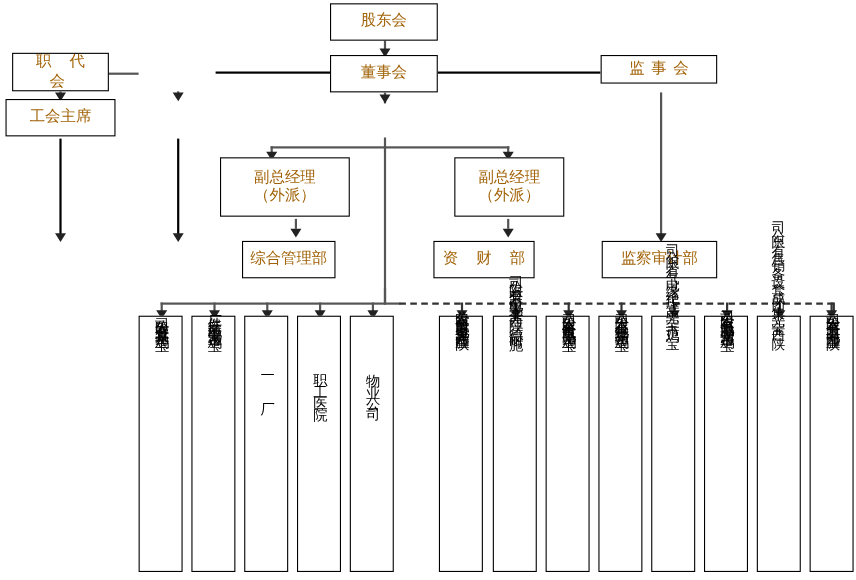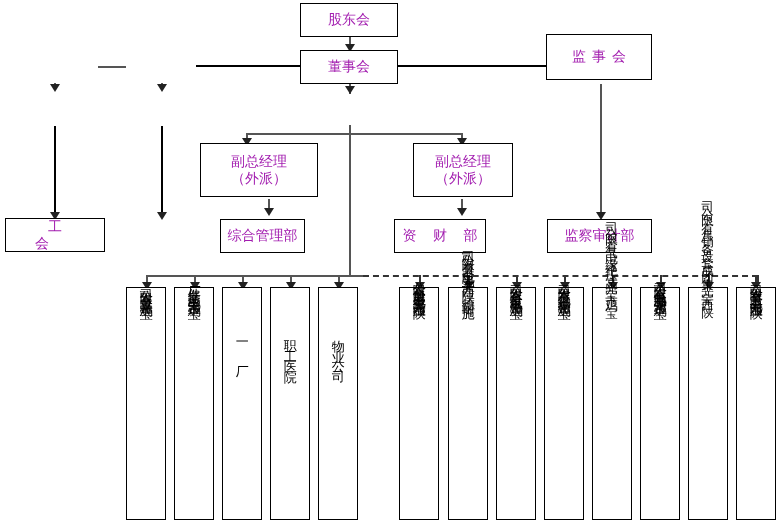--- a/index.html
+++ b/index.html
@@ -14,21 +14,21 @@
   
   .box{
     position:absolute;
     box-sizing:border-box;
     border:1.5px solid #000000;
     background:#ffffff;
     display:flex;
     align-items:center;
     justify-content:center;
     text-align:center;
-    color:#a21caf;
+    color:#a16207;
     font-size:14px;
     line-height:1.25;
     letter-spacing:0px;
     white-space:pre-line;
     z-index:3;
   }
   .box.wide{letter-spacing:6px;text-indent:6px;}
   .box.widest{letter-spacing:26px;text-indent:26px;}
 
   
@@ -168,27 +168,28 @@
   <div class="dash-v" style="left:708px;top:275px;height:10px;"></div>
   <div class="arrow-down" style="left:704px;top:282px;"></div>
   <div class="dash-v" style="left:755px;top:275px;height:10px;"></div>
   <div class="arrow-down" style="left:751px;top:282px;"></div>
 
   <div class="box" style="left:300px;top:3px;width:98px;height:34px;">股东会</div>
 
   <div class="box" style="left:300px;top:50px;width:98px;height:34px;">董事会</div>
 
 
-  <div class="box wide" style="left:546px;top:34px;width:106px;height:46px;font-family:Liberation Serif, serif;">监事会</div>
-
-
-
-
-
-  <div class="box widest" style="left:5px;top:218px;width:100px;height:34px;">工　　会</div>
+  <div class="box wide" style="left:546px;top:50px;width:106px;height:26px;font-family:Liberation Serif, serif;">监事会</div>
+
+  <div class="box wide" style="left:11px;top:48px;width:88px;height:35px;">职 代 会</div>
+
+
+  <div class="box" style="left:5px;top:90px;width:100px;height:34px;">工会主席</div>
+
+
 
   <div class="box" style="left:200px;top:143px;width:118px;height:54px;">
     <span><span>副总经理</span><br><span>（外派）</span></span>
   </div>
 
   <div class="box" style="left:413px;top:143px;width:100px;height:54px;">
     <span><span>副总经理</span><br><span>（外派）</span></span>
   </div>
 
 

